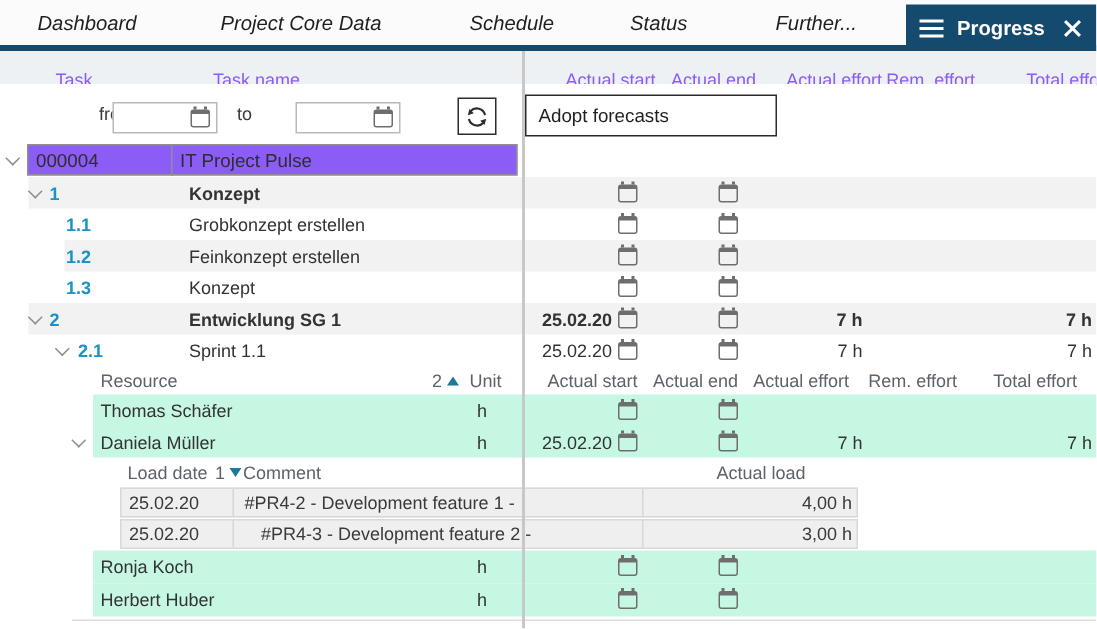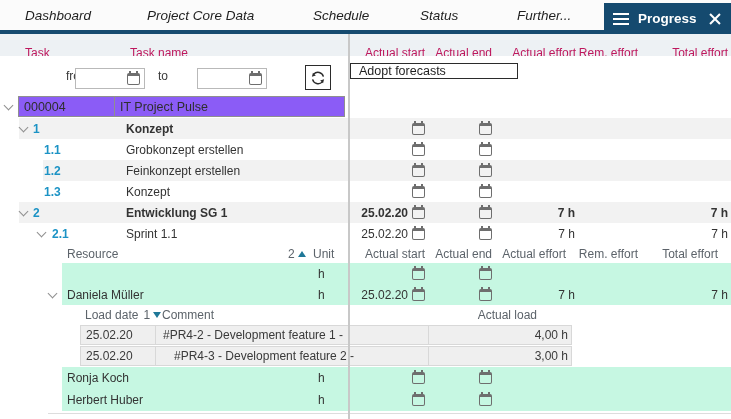--- a/index.html
+++ b/index.html
@@ -12,21 +12,21 @@
   .tab-active{position:absolute;left:604px;top:3px;width:127px;height:31px;background:#154a6f;color:#fff;
               display:flex;align-items:center;z-index:2;}
   .hamburger{width:16px;height:12px;display:flex;flex-direction:column;justify-content:space-between;margin-left:9px;}
   .hamburger i{display:block;height:2px;background:#fff;}
   .tab-active .lbl{font-size:13.5px;font-weight:600;margin-left:9px;}
   .xicon{position:relative;width:12px;height:12px;margin-left:12px;}
   .xicon::before,.xicon::after{content:"";position:absolute;left:5px;top:-1px;width:2px;height:14px;background:#fff;}
   .xicon::before{transform:rotate(45deg);} .xicon::after{transform:rotate(-45deg);}
   
   .colheader{position:relative;width:731px;height:22px;background:#edf1f4;}
-  .hcell{position:absolute;top:0;height:38px;display:flex;align-items:center;font-size:12px;color:#be185d;white-space:nowrap;}
+  .hcell{position:absolute;top:0;height:38px;display:flex;align-items:center;font-size:12px;color:#8b5cf6;white-space:nowrap;margin-left:12px;}
   
   .r{position:relative;width:731px;}
   .rh21{height:21px;} .rh24{height:24px;} .rh19{height:19px;} .rh20{height:20px;} .rh22{height:22px;}
   .cell{position:absolute;top:0;height:100%;display:flex;align-items:center;font-size:12px;color:#333;
         white-space:nowrap;z-index:1;box-sizing:border-box;}
   .right{justify-content:flex-end;}
   .b{font-weight:bold;}
   .num{font-weight:bold;color:#1c93c5;}
   .c-name{left:126px;}
   .c1{left:352px;width:73px;} .c2{left:419px;width:73px;} .c3{left:492px;width:84px;}
@@ -47,21 +47,21 @@
           border-bottom:6px solid #1f7898;margin-left:3px;}
   .tri-down{display:inline-block;width:0;height:0;border-left:4px solid transparent;border-right:4px solid transparent;
             border-top:6px solid #1f7898;margin-left:3px;}
   
   .filterrow{position:relative;width:731px;height:38px;background:#fff;}
   .flabel{position:absolute;top:13px;font-size:12px;color:#3a3a3a;}
   .dateinput{position:absolute;top:12px;width:70px;height:21px;border:1px solid #b9b9b9;background:#fff;
              box-sizing:border-box;display:flex;align-items:center;justify-content:flex-end;padding-right:4px;}
   .iconbtn{position:absolute;left:305px;top:9px;width:26px;height:25px;border:1px solid #2b2b2b;background:#fff;
            box-sizing:border-box;display:flex;align-items:center;justify-content:center;}
-  .adoptbtn{position:absolute;left:350px;top:7px;width:168px;height:16px;border:1px solid #2b2b2b;background:#fff;
+  .adoptbtn{position:absolute;left:350px;top:7px;width:168px;height:28px;border:1px solid #2b2b2b;background:#fff;
             box-sizing:border-box;display:flex;align-items:center;padding-left:8px;font-size:12.5px;color:#1f1f1f;}
   
   .pbox{position:absolute;top:2px;height:21px;border:1px solid #8f8f8f;background:#8b5cf6;box-sizing:border-box;
         display:flex;align-items:center;padding-left:5px;font-size:12.5px;color:#2e2e2e;z-index:1;}
   
   .lcell{position:absolute;top:0;height:20px;background:#efefef;border:1px solid #d8d8d8;box-sizing:border-box;
          display:flex;align-items:center;font-size:12px;color:#3a3a3a;z-index:1;}
   
   .vdiv{position:absolute;left:348px;top:34px;bottom:0;width:2px;background:#c8c8c8;z-index:9;}
   .bottomline{position:absolute;left:48px;right:0;top:2px;height:1px;background:#ddd;}
@@ -216,20 +216,21 @@
     <span class="cell subhead" style="left:313px">Unit</span>
     <span class="cell subhead c1 right">Actual start</span>
     <span class="cell subhead c2 right">Actual end</span>
     <span class="cell subhead c3 right" style="padding-right:10px">Actual effort</span>
     <span class="cell subhead c4 right">Rem. effort</span>
     <span class="cell subhead c5 right" style="padding-right:10px">Total effort</span>
   </div>
 
   <div class="r rh21">
     <div class="band mint" style="left:62px"></div>
+    <span class="cell" style="left:67px">Thomas Schäfer</span>
     <span class="cell" style="left:318px">h</span>
     <span class="cell c1 right">
         <span class="cal"></span>
       </span>
     <span class="cell c2 right">
         <span class="cal"></span>
       </span>
   </div>
 
   <div class="r rh21">

